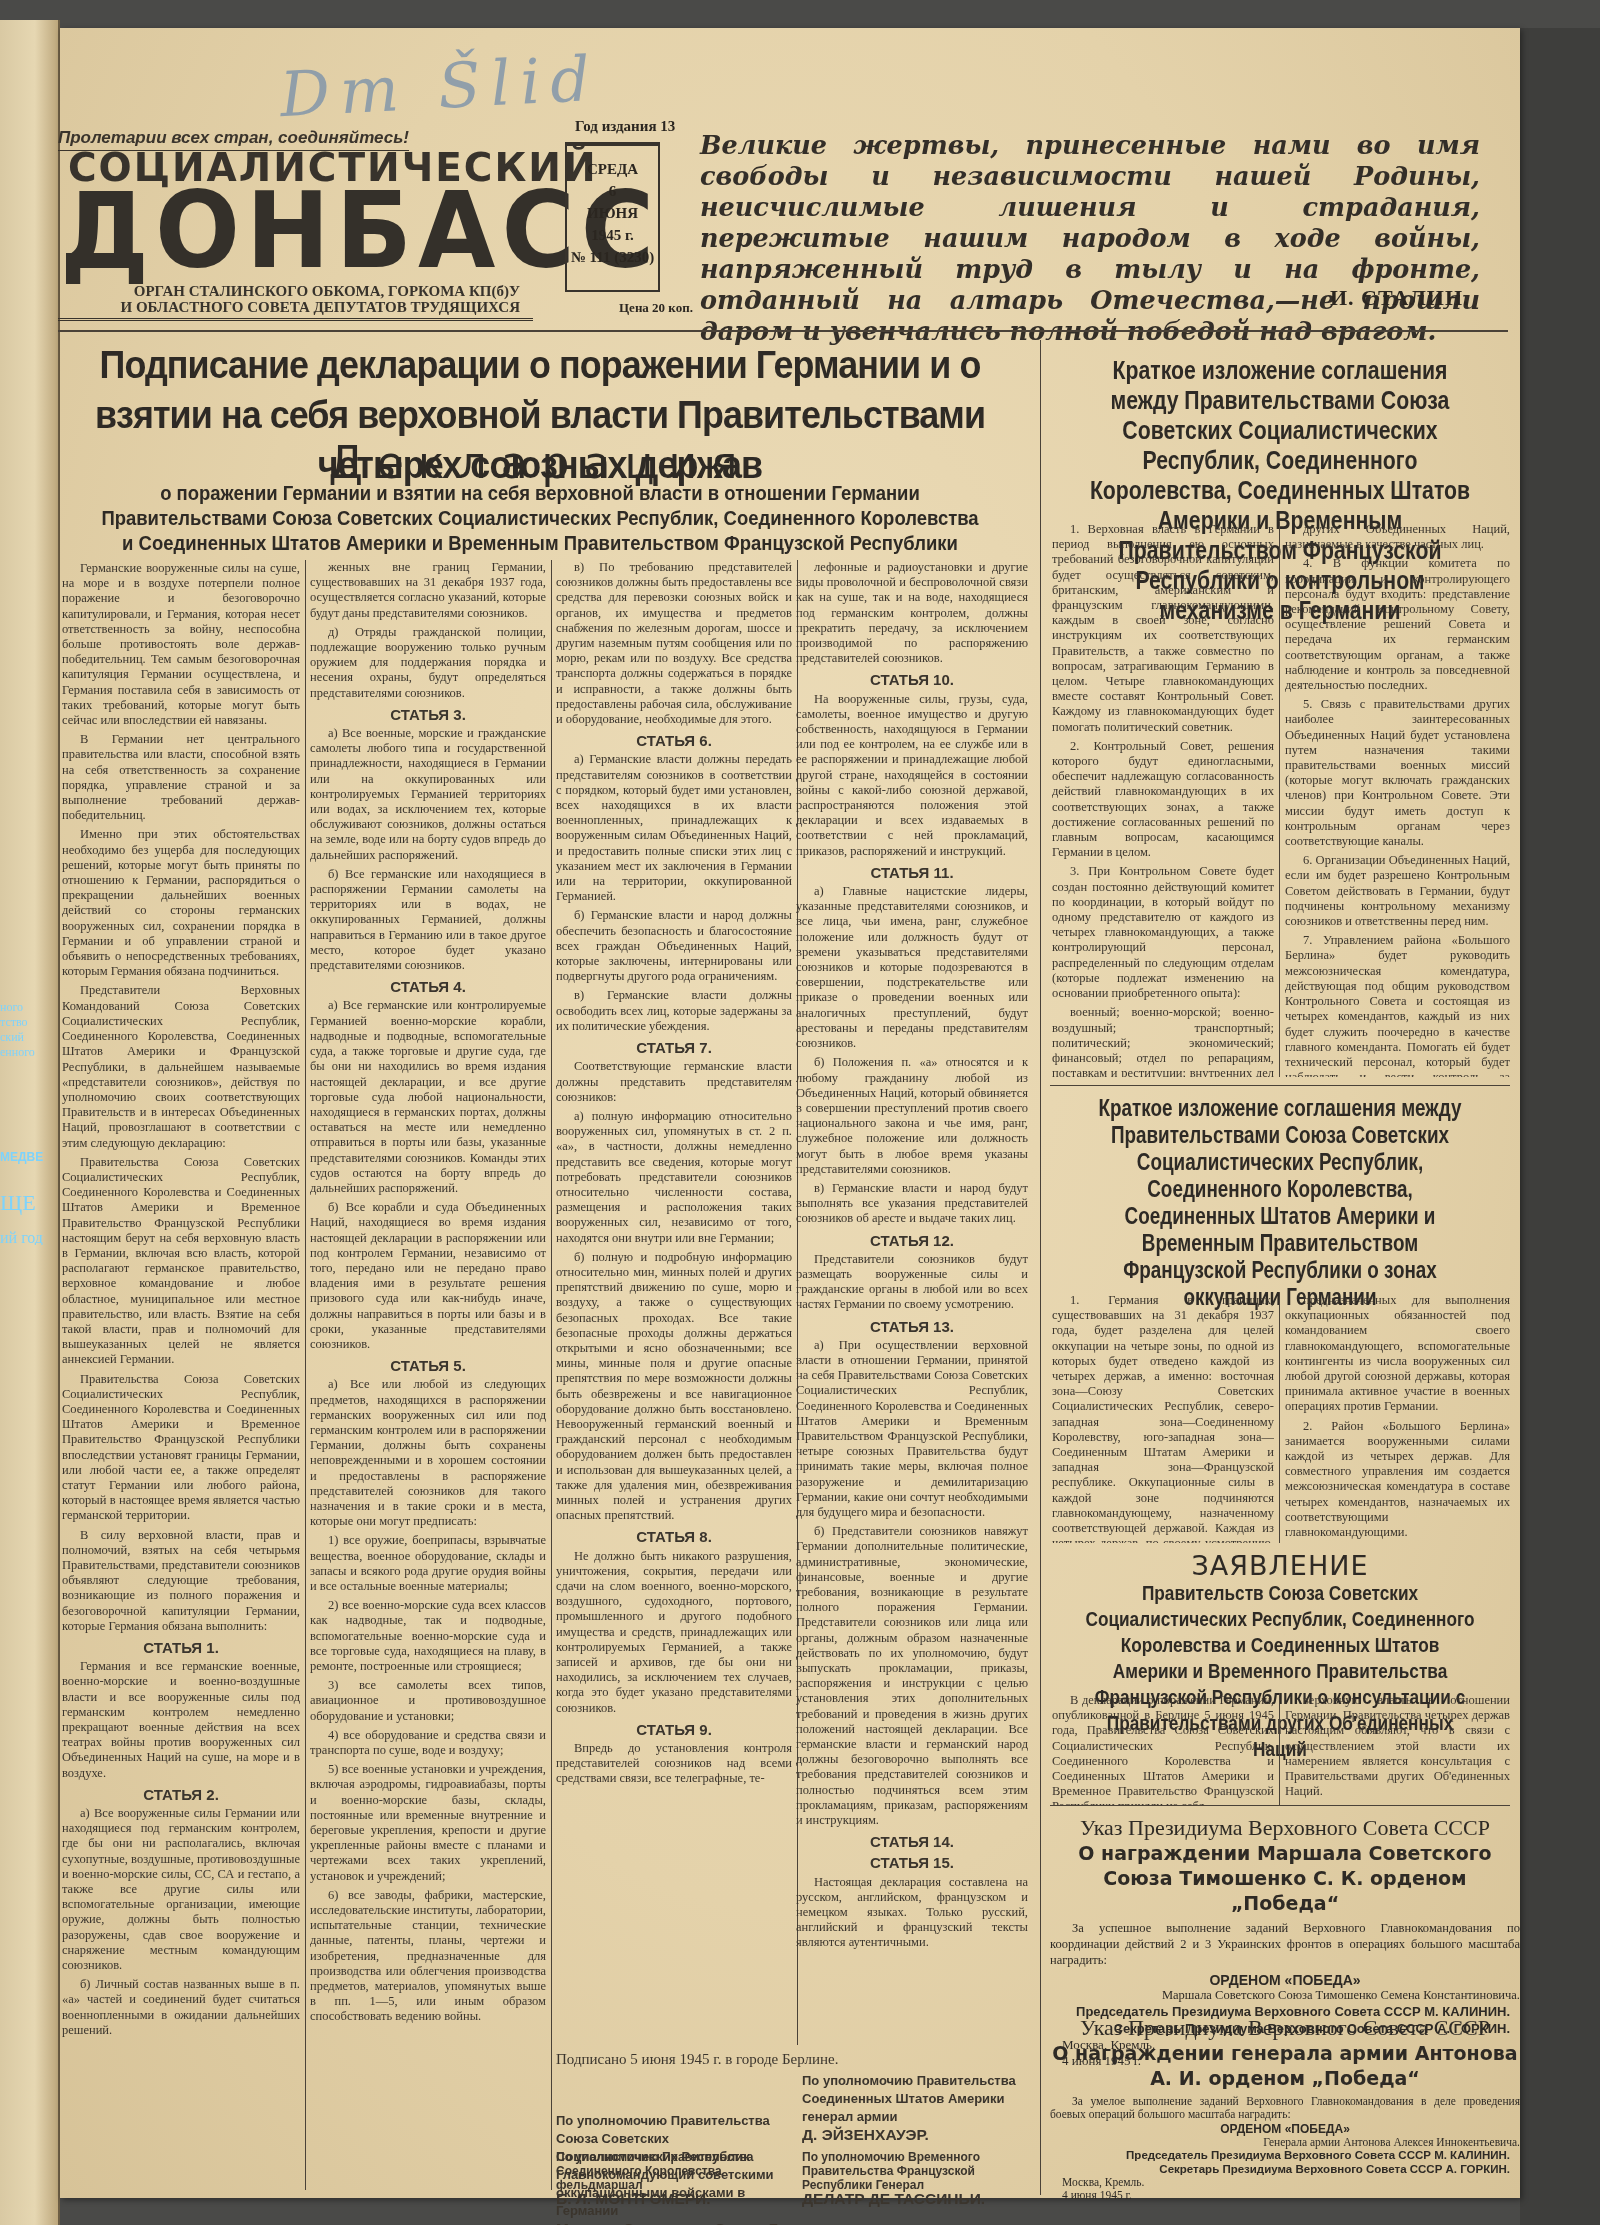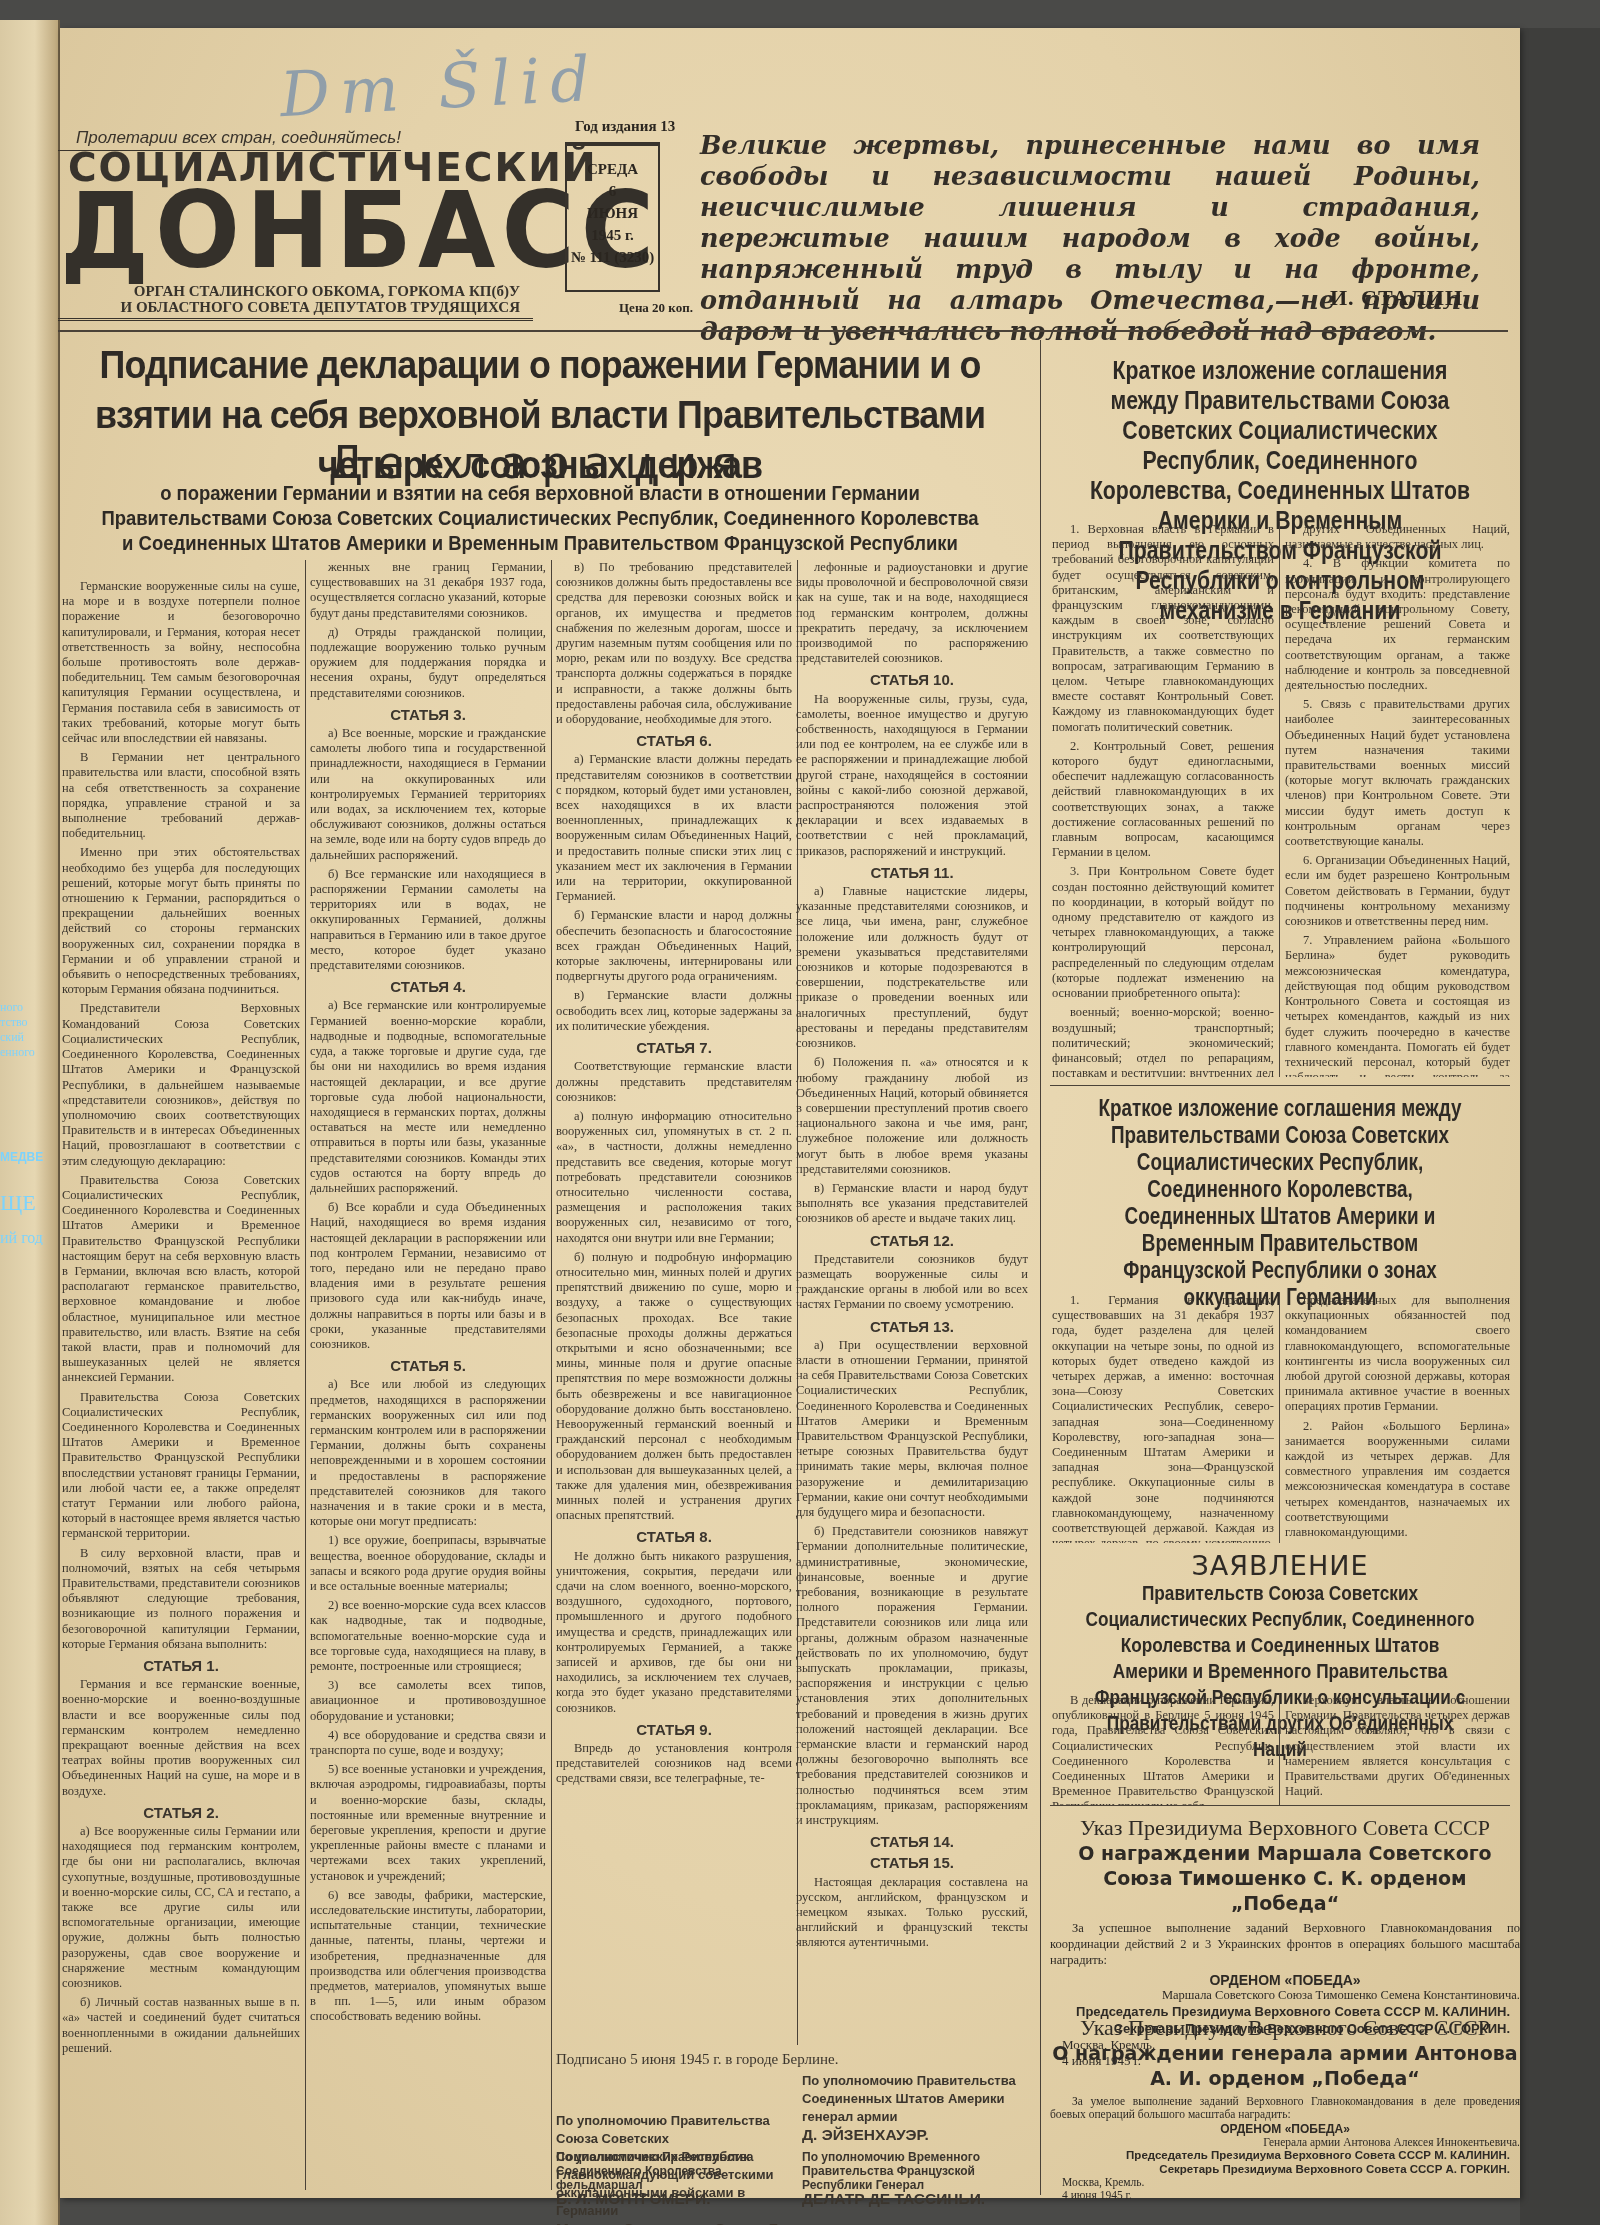--- a/index.html
+++ b/index.html
@@ -7,21 +7,21 @@
   body { position: relative; font-family: "Liberation Serif", serif; color: #2b2620; }
   .binding { position: absolute; left: 0; top: 20px; width: 60px; height: 2205px;
     background: linear-gradient(90deg, #d9c9a3 0%, #e6d7b2 60%, #bda77c 100%); border-right: 2px solid #6d5e45; }
   .page { position: absolute; left: 60px; top: 28px; width: 1460px; height: 2170px;
     background: radial-gradient(ellipse at 50% 40%, #ecdcb8 0%, #e4d2aa 55%, #d7c398 100%);
     box-shadow: 2px 2px 6px rgba(0,0,0,.4); }
   .right-edge { position: absolute; left: 1520px; top: 28px; width: 80px; height: 2197px; background: #3e3e3c; }
   .signature { position: absolute; left: 280px; top: 50px; font-family: "DejaVu Serif", serif; font-style: italic;
     font-size: 62px; color: #7d93aa; opacity: .8; letter-spacing: 10px; transform: rotate(-3deg); }
   .motto { position: absolute; left: 58px; top: 128px; font-family: "Liberation Sans", sans-serif; font-style: italic;
-    font-size: 17px; font-weight: normal; color: #3a342c; border-bottom: 1px solid #3a342c; padding-bottom: 2px; padding-left: 18px; }
+    font-size: 17px; font-weight: bold; color: #3a342c; border-bottom: 1px solid #3a342c; padding-bottom: 2px; }
   .title-top { position: absolute; left: 68px; top: 145px; font-family: "DejaVu Sans", sans-serif; font-weight: bold;
     font-size: 39px; color: #38332c; letter-spacing: 2px; }
   .title-main { position: absolute; left: 60px; top: 172px; font-family: "DejaVu Sans", sans-serif; font-weight: bold;
     font-size: 100px; color: #34302a; letter-spacing: 6px; transform: scaleY(1.05); }
   .organ { position: absolute; left: 120px; top: 283px; width: 400px; text-align: right; font-family: "Liberation Serif", serif;
     font-weight: bold; font-size: 15px; line-height: 16px; color: #38332c; }
   .mast-rule { position: absolute; left: 58px; top: 318px; width: 475px; border-top: 3px double #38332c; }
   .issue-year { position: absolute; left: 575px; top: 118px; font-size: 15px; font-weight: bold; }
   .issue-box { position: absolute; left: 565px; top: 142px; width: 95px; height: 150px; border: 2px solid #38332c;
     border-top-width: 4px; text-align: center; font-size: 15px; line-height: 22px; padding-top: 12px; font-weight: bold; }
@@ -96,21 +96,21 @@
 
 <div class="quote">Великие жертвы, принесенные нами во имя свободы и независимости нашей Родины, неисчислимые лишения и страдания, пережитые нашим народом в ходе войны, напряженный труд в тылу и на фронте, отданный на алтарь Отечества,—не прошли даром и увенчались полной победой над врагом.</div>
 <div class="quote-author">И. СТАЛИН.</div>
 
 <div class="head-rule"></div>
 
 <div class="headline">Подписание декларации о поражении Германии и о взятии на себя верховной власти Правительствами четырех союзных держав</div>
 <div class="decl-title">Декларация</div>
 <div class="decl-sub">о поражении Германии и взятии на себя верховной власти в отношении Германии Правительствами Союза Советских Социалистических Республик, Соединенного Королевства и Соединенных Штатов Америки и Временным Правительством Французской Республики</div>
 
-<div class="col" id="mcol0" style="left:62px;top:579px;width:238px;height:1630px;">
+<div class="col" id="mcol0" style="left:62px;top:561px;width:238px;height:1630px;">
     <p>Германские вооруженные силы на суше, на море и в воздухе потерпели полное поражение и безоговорочно капитулировали, и Германия, которая несет ответственность за войну, неспособна больше противостоять воле держав-победительниц. Тем самым безоговорочная капитуляция Германии осуществлена, и Германия поставила себя в зависимость от таких требований, которые могут быть сейчас или впоследствии ей навязаны.</p>
     <p>В Германии нет центрального правительства или власти, способной взять на себя ответственность за сохранение порядка, управление страной и за выполнение требований держав-победительниц.</p>
     <p>Именно при этих обстоятельствах необходимо без ущерба для последующих решений, которые могут быть приняты по отношению к Германии, распорядиться о прекращении дальнейших военных действий со стороны германских вооруженных сил, сохранении порядка в Германии и об управлении страной и объявить о непосредственных требованиях, которым Германия обязана подчиниться.</p>
     <p>Представители Верховных Командований Союза Советских Социалистических Республик, Соединенного Королевства, Соединенных Штатов Америки и Французской Республики, в дальнейшем называемые «представители союзников», действуя по уполномочию своих соответствующих Правительств и в интересах Объединенных Наций, провозглашают в соответствии с этим следующую декларацию:</p>
     <p>Правительства Союза Советских Социалистических Республик, Соединенного Королевства и Соединенных Штатов Америки и Временное Правительство Французской Республики настоящим берут на себя верховную власть в Германии, включая всю власть, которой располагают германское правительство, верховное командование и любое областное, муниципальное или местное правительство, или власть. Взятие на себя такой власти, прав и полномочий для вышеуказанных целей не является аннексией Германии.</p>
     <p>Правительства Союза Советских Социалистических Республик, Соединенного Королевства и Соединенных Штатов Америки и Временное Правительство Французской Республики впоследствии установят границы Германии, или любой части ее, а также определят статут Германии или любого района, который в настоящее время является частью германской территории.</p>
     <p>В силу верховной власти, прав и полномочий, взятых на себя четырьмя Правительствами, представители союзников объявляют следующие требования, возникающие из полного поражения и безоговорочной капитуляции Германии, которые Германия обязана выполнить:</p>
     <h4>СТАТЬЯ 1.</h4>
     <p>Германия и все германские военные, военно-морские и военно-воздушные власти и все вооруженные силы под германским контролем немедленно прекращают военные действия на всех театрах войны против вооруженных сил Объединенных Наций на суше, на море и в воздухе.</p>
     <h4>СТАТЬЯ 2.</h4>

